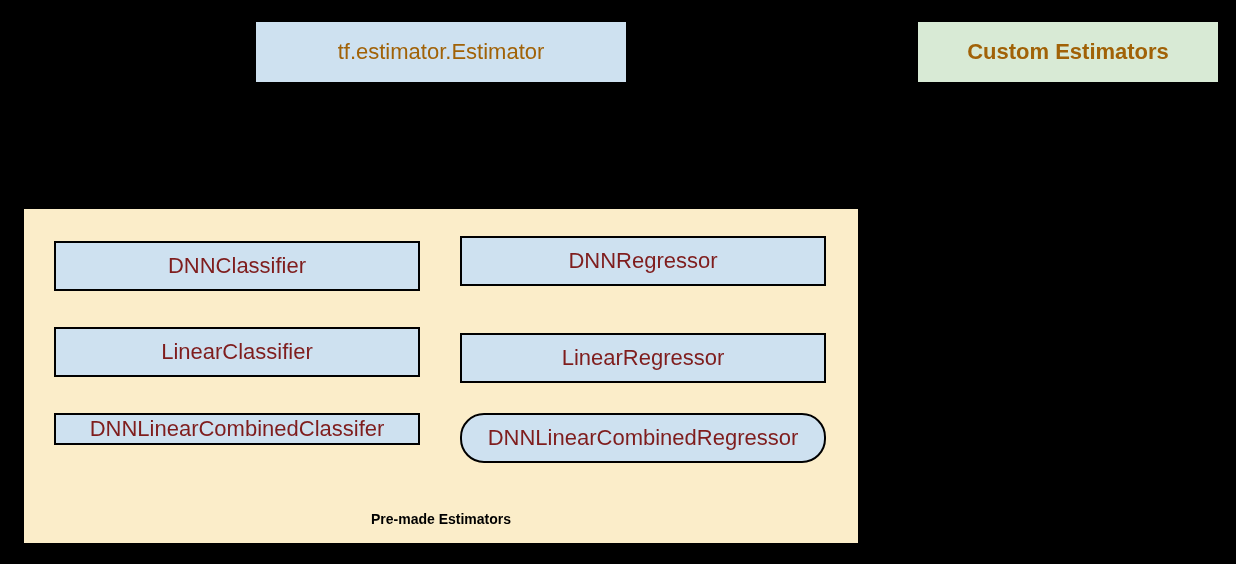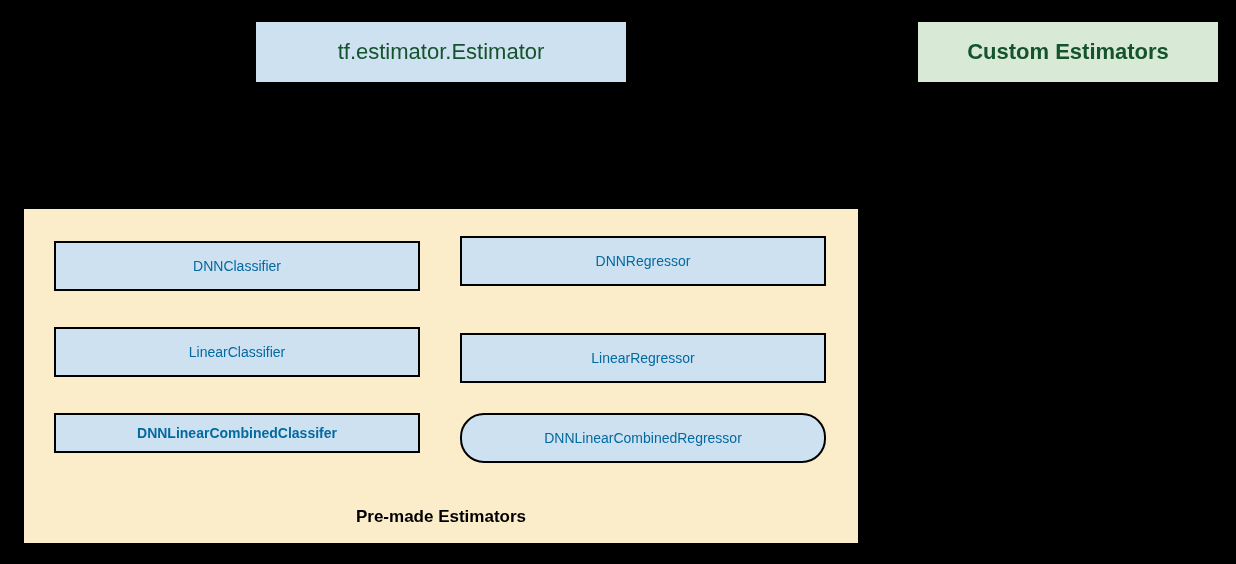--- a/index.html
+++ b/index.html
@@ -14,21 +14,21 @@
       position: relative;
       font-family: Arial, Helvetica, sans-serif;
     }
     .box {
       position: absolute;
       border: 2px solid #000;
       display: flex;
       align-items: center;
       justify-content: center;
       font-size: 22px;
-      color: #14532d;
+      color: #a16207;
     }
     .blue-box {
       background: #cee1f0;
     }
     .green-box {
       background: #d8ead5;
       font-weight: bold;
       text-align: center;
     }
     .yellow-container {
@@ -36,27 +36,27 @@
       background: #fbedc9;
       border: 2px solid #000;
     }
     .inner-box {
       position: absolute;
       border: 2px solid #000;
       background: #cee1f0;
       display: flex;
       align-items: center;
       justify-content: center;
-      font-size: 14px;
-      color: #0369a1;
+      font-size: 22px;
+      color: #7f1d1d;
     }
     .group-title {
       position: absolute;
       font-weight: bold;
-      font-size: 17px;
+      font-size: 14px;
       color: #000;
     }
     svg.connector {
       position: absolute;
       top: 0;
       left: 0;
       width: 1236px;
       height: 564px;
       pointer-events: none;
     }
@@ -89,21 +89,21 @@
     <span>DNNRegressor</span>
   </div>
 
   <div class="inner-box" style="left:30px; top:118px; width:366px; height:50px;">
     <span>LinearClassifier</span>
   </div>
   <div class="inner-box" style="left:436px; top:124px; width:366px; height:50px;">
     <span>LinearRegressor</span>
   </div>
 
-  <div class="inner-box" style="left:30px; top:204px; width:366px; height:40px;font-weight:bold;">
+  <div class="inner-box" style="left:30px; top:204px; width:366px; height:32px;">
     <span>DNNLinearCombinedClassifer</span>
   </div>
   <div class="inner-box" style="left:436px; top:204px; width:366px; height:50px;border-radius:24px;">
     <span>DNNLinearCombinedRegressor</span>
   </div>
 
   <div class="group-title" style="left:0; right:0; bottom:16px; text-align:center;">
     <span>Pre-made Estimators</span>
   </div>
 </div>

